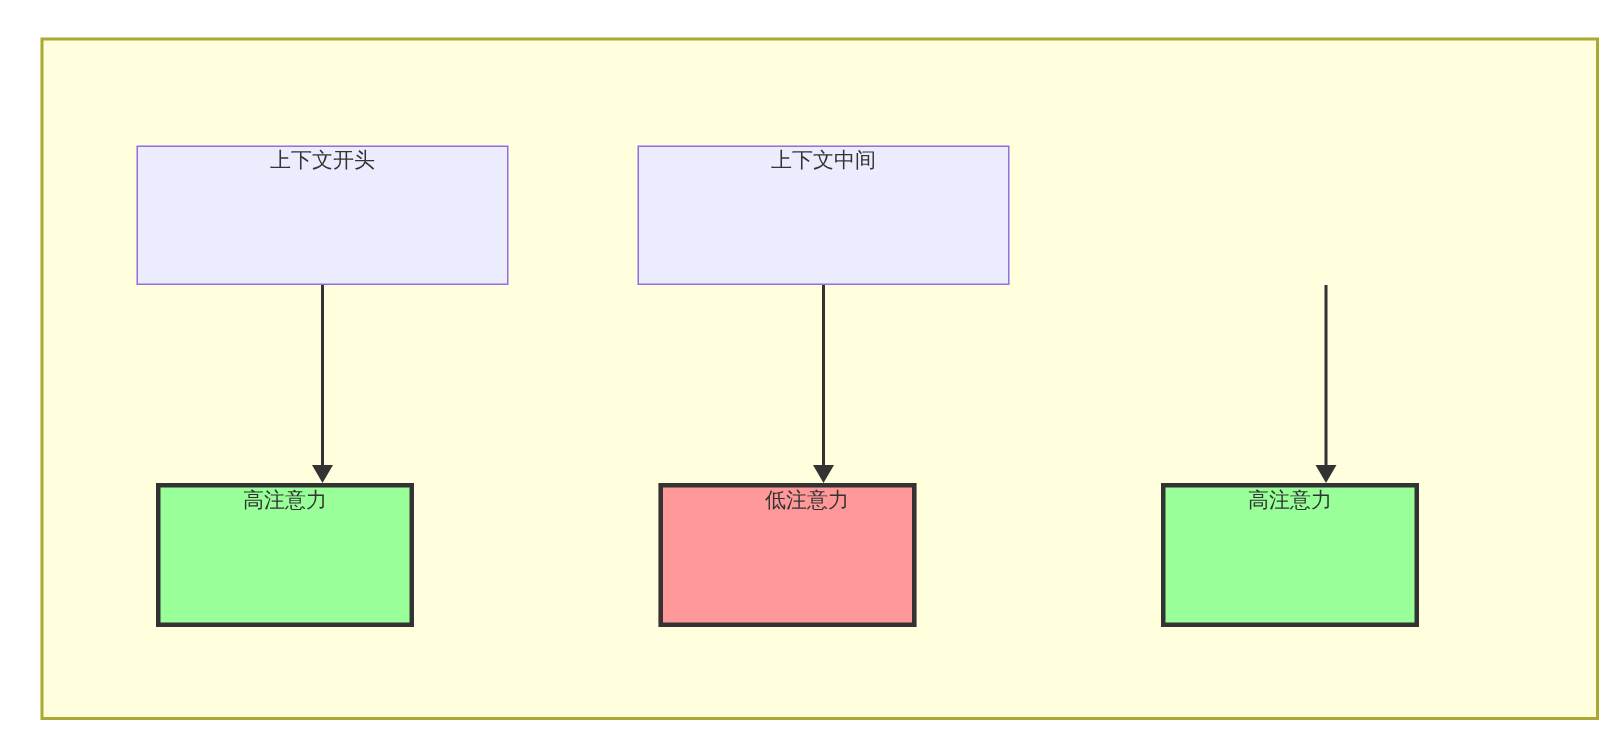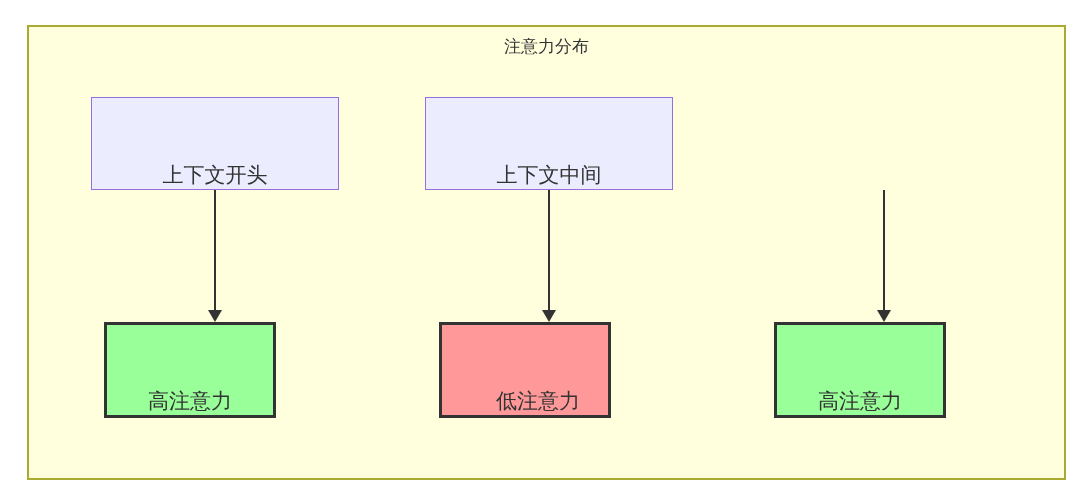--- a/index.html
+++ b/index.html
@@ -13,22 +13,22 @@
     background:var(--container-fill,#ffffde);
     border:2px solid var(--container-border,#aaaa33);
     box-sizing:border-box;
   }
   .cluster-title{
     position:absolute;top:9px;left:0;width:100%;
     text-align:center;font-size:17px;line-height:1.3;
   }
   .node{
     position:absolute;box-sizing:border-box;
-    display:flex;align-items:flex-end;justify-content:center;
-    font-size:21px;text-align:center;
+    display:flex;align-items:flex-start;justify-content:center;
+    font-size:14px;text-align:center;
   }
   .src{
     width:248px;height:93px;top:70px;
     background:var(--node-fill,#ececff);
     border:1.5px solid var(--node-border,#9370db);
   }
   .dst{
     width:172px;height:96px;top:295px;
     border:3px solid var(--emph-border,#333333);
   }
@@ -44,21 +44,20 @@
     border-left:7px solid transparent;border-right:7px solid transparent;
     border-top:12px solid var(--line-color,#333333);
   }
 </style>
 </head>
 <body>
 
 <div class="canvas">
   <div class="cluster">
 
-    <div class="cluster-title">注意力分布</div>
 
     <div class="node src c1">
       <span>上下文开头</span>
     </div>
     <div class="arrow c1">
       <div class="shaft"></div>
       <div class="head"></div>
     </div>
     <div class="node dst high c1">
       <span>高注意力</span>

